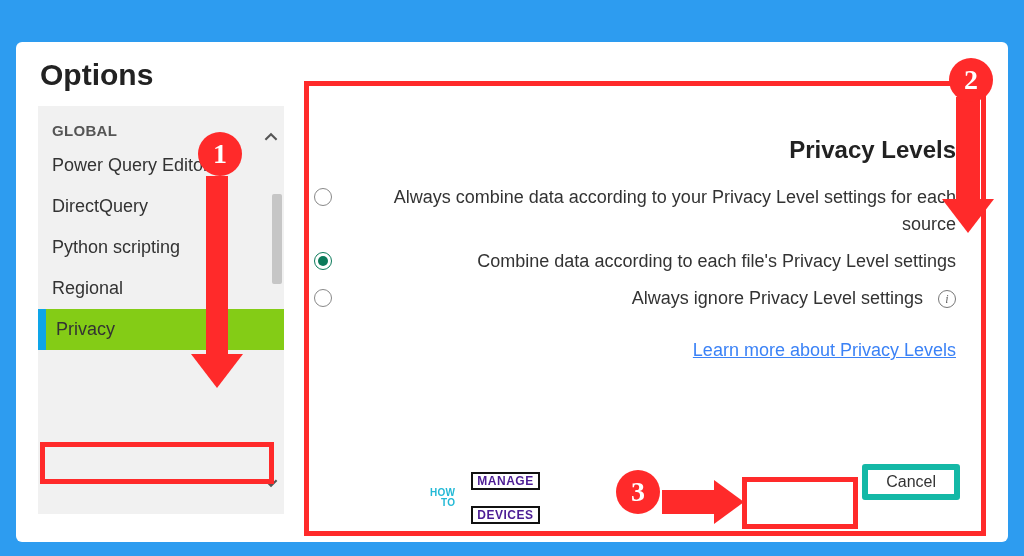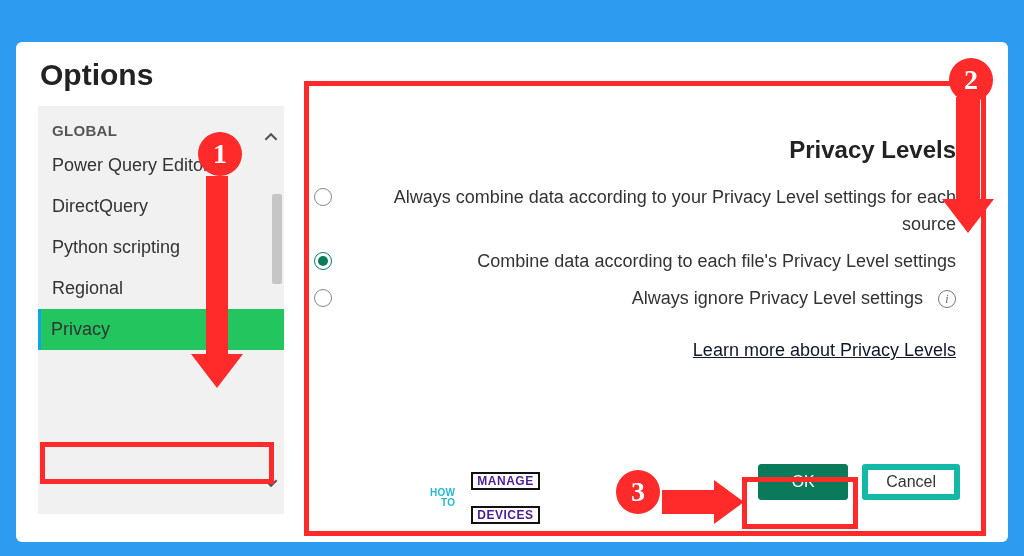--- a/index.html
+++ b/index.html
@@ -49,22 +49,22 @@
     letter-spacing: .3px;
   }
   .side-item {
     font-size: 18px;
     color: #333;
     padding: 10px 14px;
     cursor: pointer;
     position: relative;
   }
   .side-item.selected {
-    background: #22c55e;
-    border-left: 3px solid #0ea5e9;
+    background: #84cc16;
+    border-left: 8px solid #0ea5e9;
     padding-left: 10px;
   }
   .scrollbar-track {
     position: absolute;
     right: 2px;
     top: 18px;
     bottom: 18px;
     width: 12px;
   }
   .scrollbar-thumb {
@@ -138,21 +138,21 @@
     justify-content: center;
     font-size: 12px;
     color: #666;
     margin-left: 10px;
     font-family: Georgia, serif;
     font-style: italic;
     vertical-align: middle;
   }
   .link {
     display: inline-block;
-    color: #0f172a;
+    color: #3b82f6;
     text-decoration: underline;
     font-size: 18px;
     margin-top: 18px;
     cursor: pointer;
   }
   .button-row {
     position: absolute;
     right: 30px;
     bottom: 14px;
     display: flex;
@@ -303,21 +303,20 @@
         <span class="radio-circle"></span>
         <span class="radio-label">
           <span>Always ignore Privacy Level settings</span>
           <span class="info-icon">i</span>
         </span>
       </div>
 
       <a class="link">Learn more about Privacy Levels</a>
 
       <div class="button-row">
-        <div class="btn btn-ok">OK</div>
         <div class="btn btn-cancel">Cancel</div>
       </div>
     </div>
 
   </div>
 </div>
 
 <div class="watermark">
   <div class="wm-how">
     <div>HOW</div>

